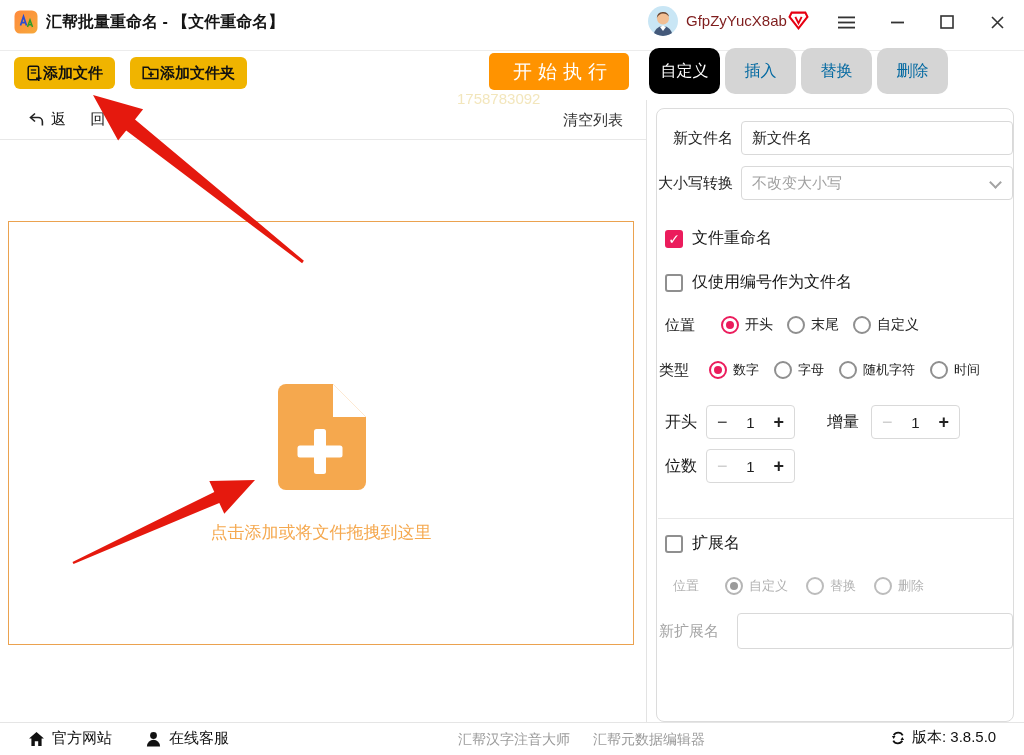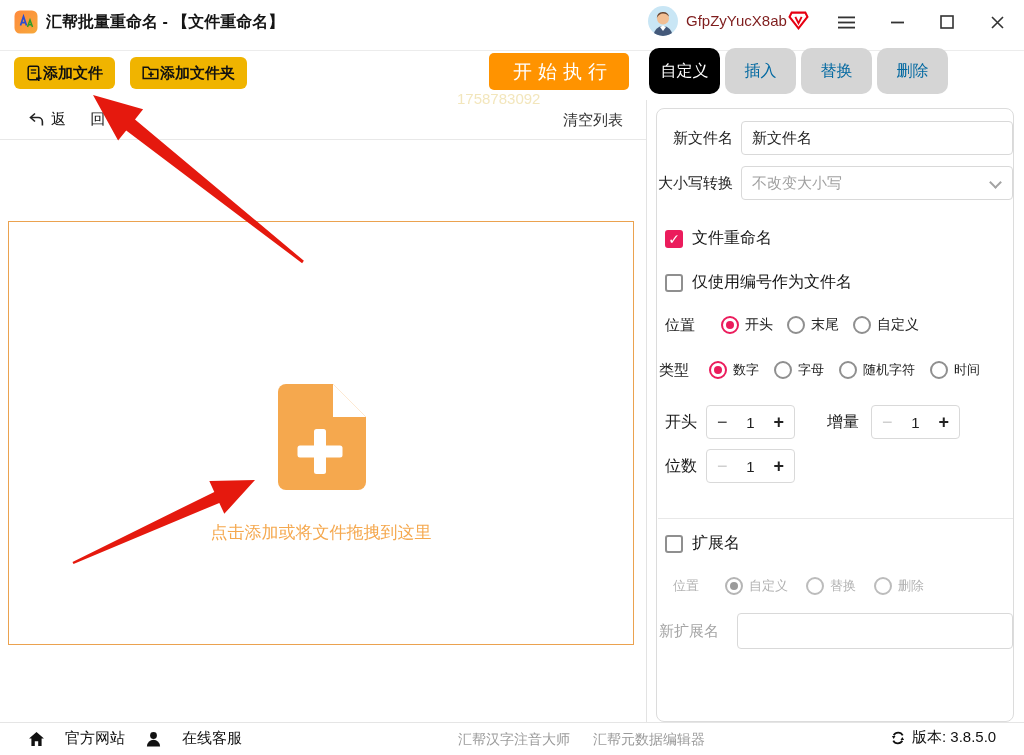--- a/index.html
+++ b/index.html
@@ -74,21 +74,21 @@
 
   .form-divider { position:absolute; left:1px; top:409px; width:355px; height:1px; background:#e8e8e8; }
 
   .ext-dis .rgroup-label, .ext-dis .opt-label { color:#b2b2b2; }
   .radio.dis { border-color:#bcbcbc; }
   .radio.dis.sel { border-color:#b5b5b5; }
   .radio.dis.sel::after { background:#9b9b9b; }
   .ext-name-label { font-size:15px; color:#a5a5a5; line-height:36px; }
 
   
-  .foot-item { position:absolute; top:729px; display:flex; align-items:center; gap:20px; cursor:pointer;text-align:right; }
+  .foot-item { position:absolute; top:729px; display:flex; align-items:center; gap:7px; cursor:pointer;text-align:right; }
   .foot-label { font-size:15px; color:#111; }
   .foot-gray { position:absolute; top:731px; font-size:14px; color:#9a9a9a; cursor:pointer; }
   .version { position:absolute; left:890px; top:728px; display:flex; align-items:center; gap:6px; }
   .version-label { font-size:15px; color:#111; }
 
   
   .arrows { position:absolute; left:0; top:0; width:1024px; height:755px; pointer-events:none; }
 </style>
 </head>
 <body>

